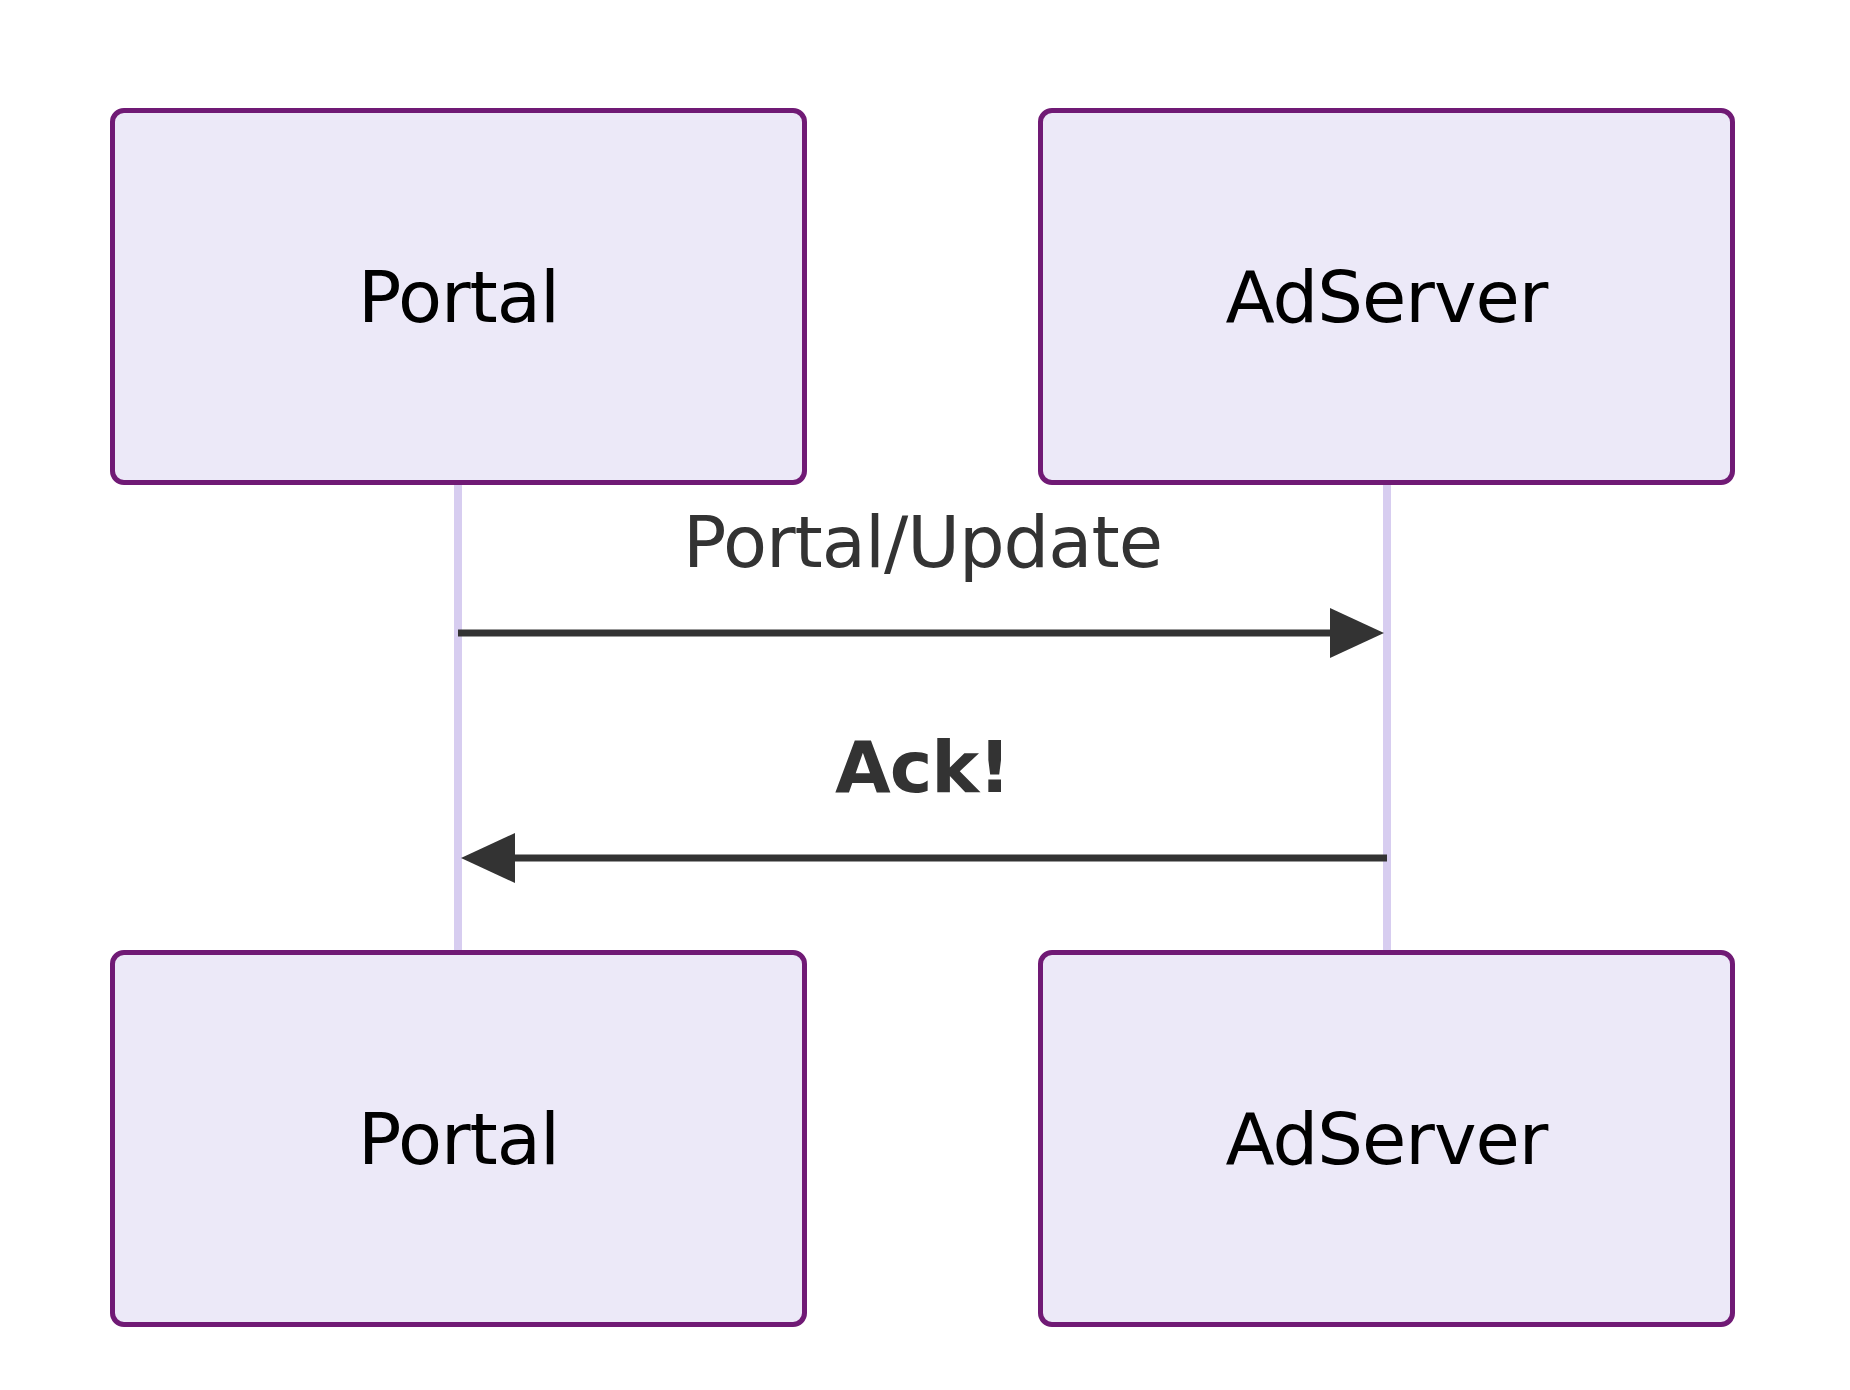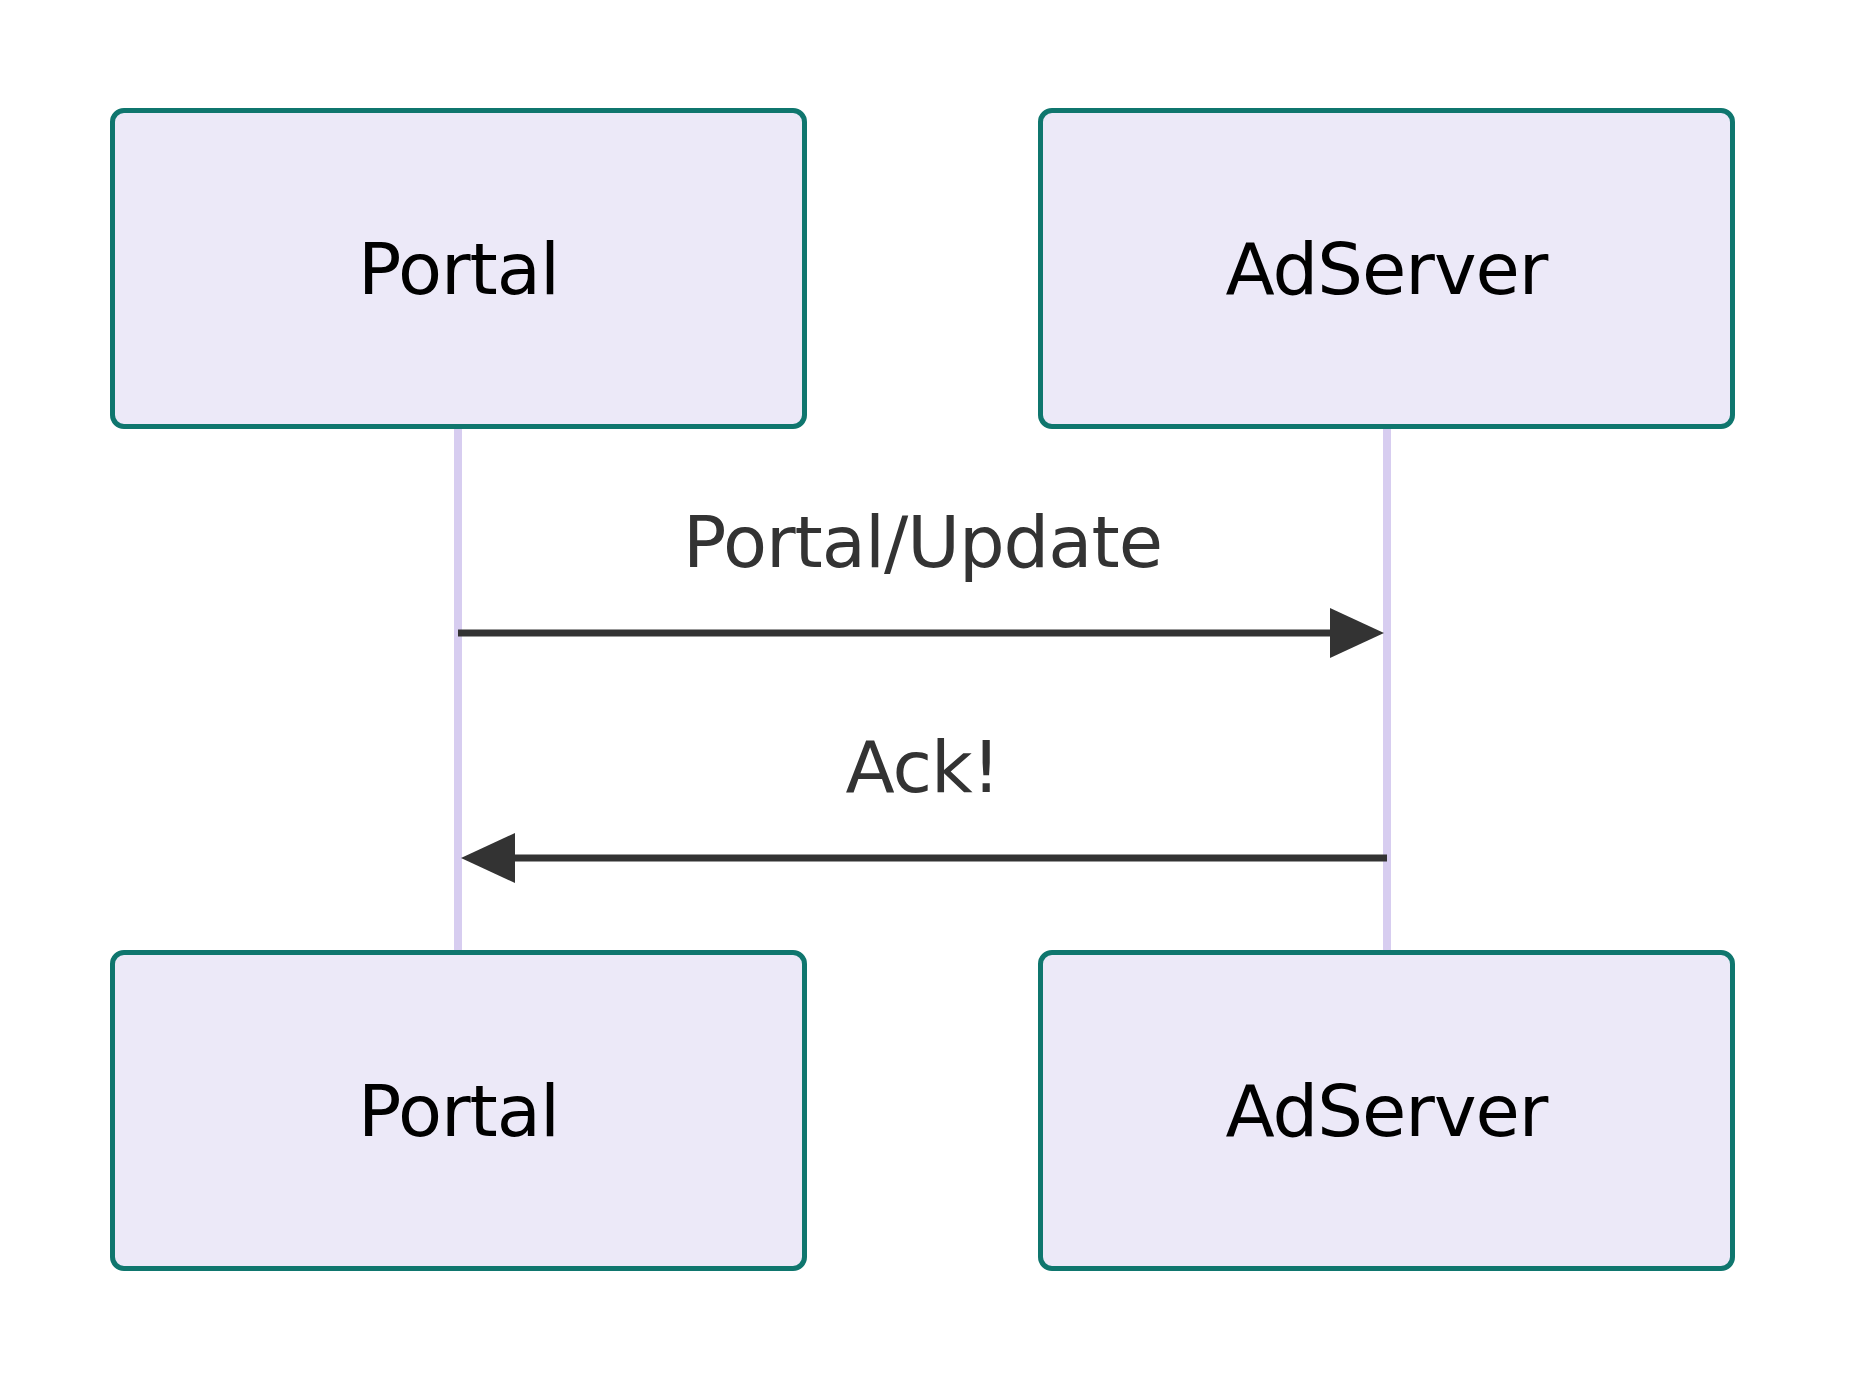--- a/index.html
+++ b/index.html
@@ -11,24 +11,24 @@
     position: relative;
     width: 1850px;
     height: 1390px;
     background: #ffffff;
     font-family: "DejaVu Sans", "Liberation Sans", sans-serif;
     overflow: hidden;
   }
   .actor-box {
     position: absolute;
     width: 697px;
-    height: 321px;
+    height: 377px;
     box-sizing: border-box;
     background: #ECE9F8;
-    border: 5px solid #0f766e;
+    border: 5px solid #701a75;
     border-radius: 14px;
     display: flex;
     align-items: center;
     justify-content: center;
     font-size: 72px;
     color: #000000;
     letter-spacing: -1px;
   }
   .actor-box.top-left     { left: 110px;  top: 108px; }
   .actor-box.top-right    { left: 1038px; top: 108px; }
@@ -47,21 +47,21 @@
     position: absolute;
     left: 458px;
     width: 929px;
     text-align: center;
     font-size: 72px;
     line-height: 1.0;
     color: #333333;
     letter-spacing: -1px;
   }
   .msg-label.create-update { top: 506px; }
-  .msg-label.ack           { top: 731px; }
+  .msg-label.ack           { top: 731px; font-weight: bold; }
   #arrow-layer {
     position: absolute;
     left: 0;
     top: 0;
     width: 1850px;
     height: 1390px;
     pointer-events: none;
   }
 </style>
 </head>

